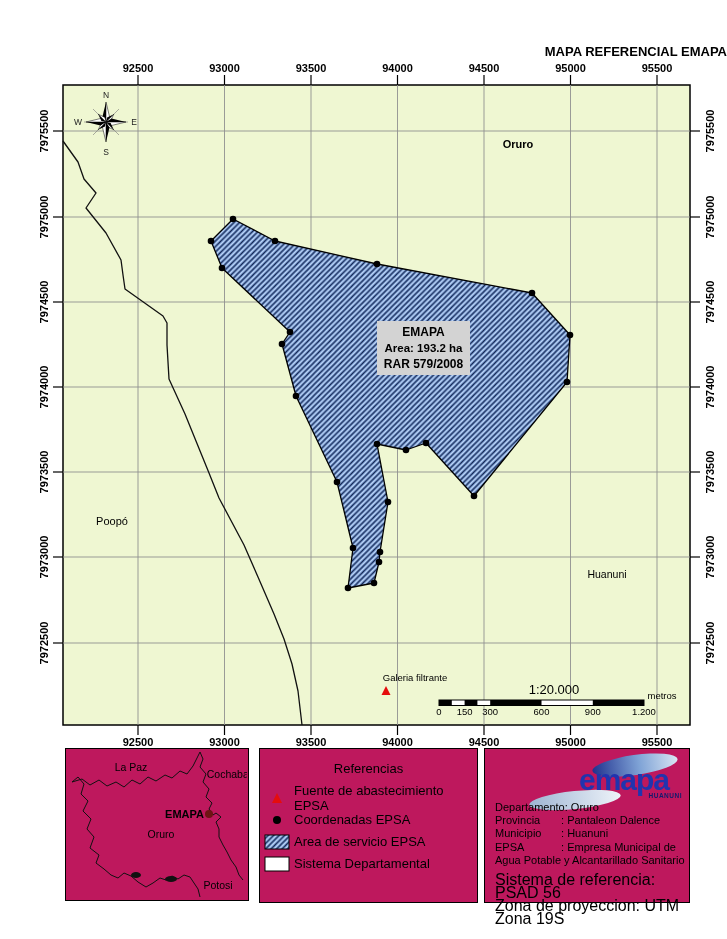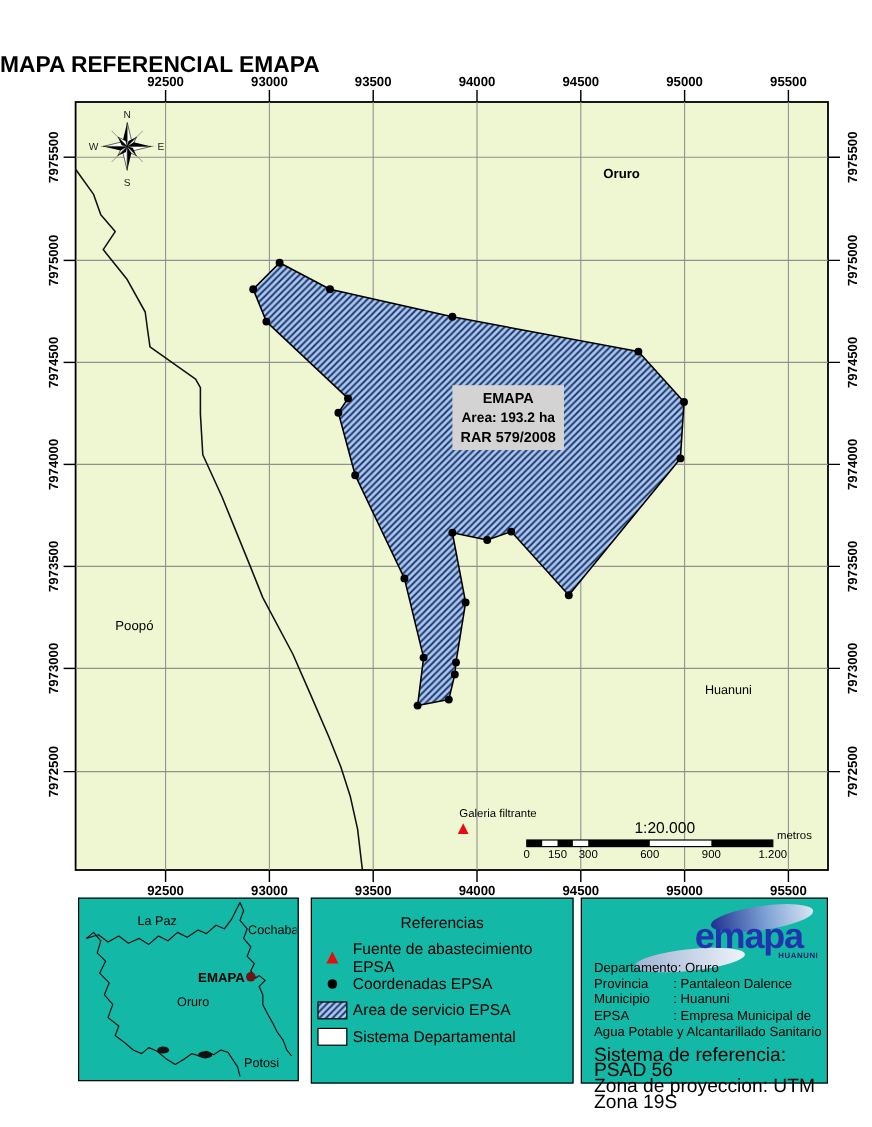--- a/index.html
+++ b/index.html
@@ -1,30 +1,30 @@
 <!DOCTYPE html>
 <html><head>
 <meta charset="utf-8">
 <style>
   html,body{margin:0;padding:0;background:#ffffff;}
   #page{position:relative;width:727px;height:939px;background:#ffffff;overflow:hidden;
         font-family:"Liberation Sans",sans-serif;}
-  #map-title{position:absolute;top:44px;left:0;width:727px;text-align:left;
-             font-size:19px;font-weight:bold;color:#000;}
+  #map-title{position:absolute;top:44px;left:0;width:727px;text-align:right;
+             font-size:13px;font-weight:bold;color:#000;}
   svg text{font-family:"Liberation Sans",sans-serif;fill:#000;}
   .tick-label{font-size:11px;font-weight:bold;}
   .map-label{font-size:11px;}
   .map-label-bold{font-size:11px;font-weight:bold;}
   .small-label{font-size:9.5px;}
   .area-label{font-size:12px;font-weight:bold;}
   .area-label2{font-size:11.5px;font-weight:bold;}
   .scale-num{font-size:9.5px;}
   .scale-ratio{font-size:13px;}
   .compass-letter{font-size:8.5px;fill:#222;}
-  .panel{position:absolute;border:1.5px solid #000;background:#14b8a6;box-sizing:border-box;}
+  .panel{position:absolute;border:1.5px solid #000;background:#be185d;box-sizing:border-box;}
   #overview-box{left:65px;top:748px;width:184px;height:153px;}
   #legend-box{left:259px;top:748px;width:219px;height:155px;}
   #info-box{left:484px;top:748px;width:206px;height:155px;}
   #legend-title{margin-top:12px;text-align:center;font-size:13px;font-weight:normal;}
   #legend-list{margin-top:13px;display:flex;flex-direction:column;gap:5px;}
   .legend-row{display:flex;align-items:center;height:17px;}
   .legend-swatch{width:34px;display:flex;justify-content:center;align-items:center;flex:0 0 34px;}
   .legend-label{font-size:13px;}
   #info-text{position:absolute;left:10px;top:52px;width:190px;font-size:11px;line-height:13.2px;}
   .info-row .ilabel{display:inline-block;min-width:66px;}

